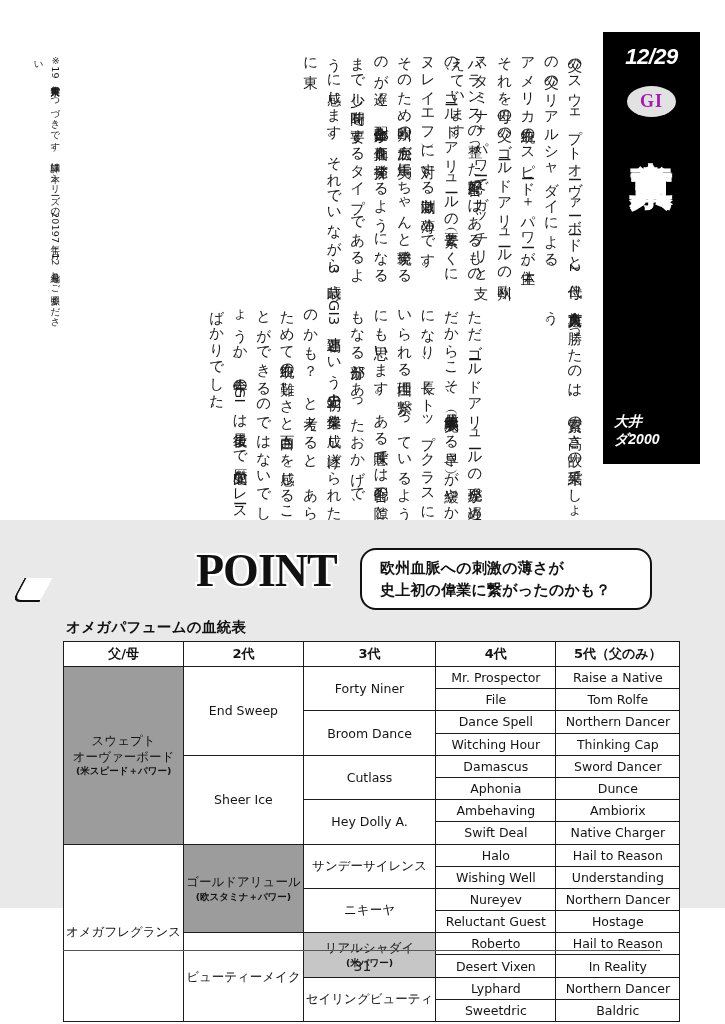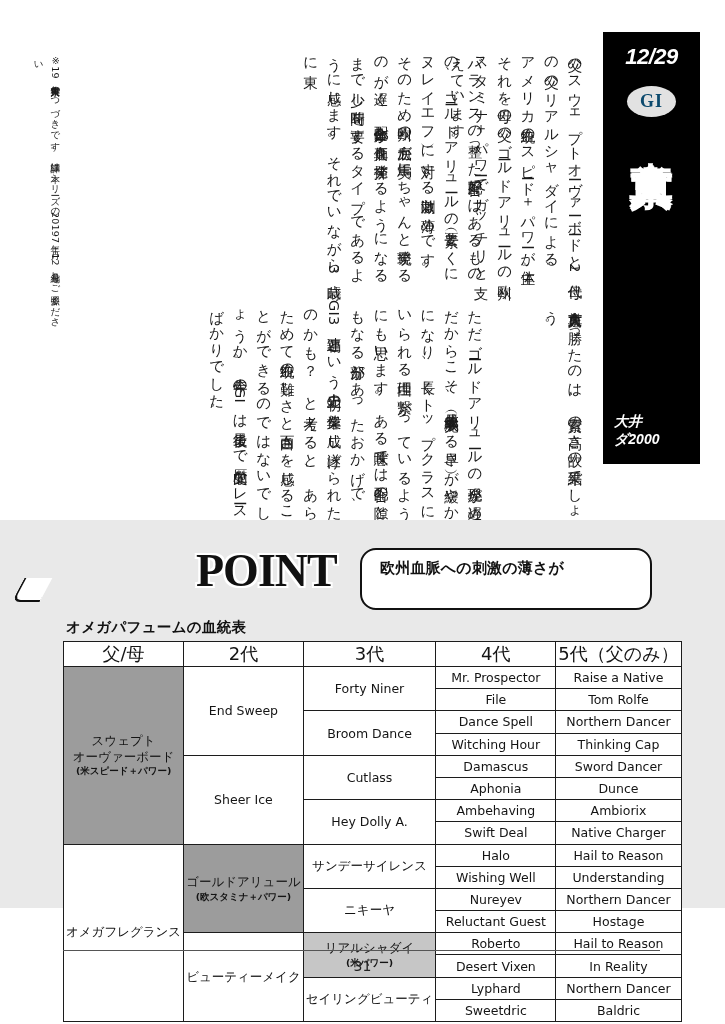--- a/index.html
+++ b/index.html
@@ -44,21 +44,21 @@
     font-weight: bold;
     font-style: italic;
     letter-spacing: -0.5px;
     line-height: 1;
     margin-bottom: 18px;
   }
   #race-grade {
     width: 49px;
     height: 31px;
     background: #e2e2e2;
-    color: #0c4a6e;
+    color: #a21caf;
     border-radius: 50%;
     display: flex;
     align-items: center;
     justify-content: center;
     font-size: 18px;
     font-weight: bold;
     font-family: "Liberation Serif", serif;
     letter-spacing: 1px;
     margin-bottom: 10px;
   }
@@ -201,22 +201,22 @@
     font-size: 12.5px;
     font-weight: normal;
     color: #141414;
     padding: 0 2px;
     background: #ffffff;
     height: 21.2px;
     overflow: hidden;
     white-space: nowrap;
   }
   #pedigree-table thead th {
-    font-weight: normal;
-    font-size: 18px;
+    font-weight: bold;
+    font-size: 13px;
     height: 24px;
   }
   .c-gen1 { width: 118px; }
   .c-gen2 { width: 116px; }
   .c-gen3 { width: 112px; }
   .c-gen4 { width: 120px; }
   .c-gen5 { width: 124px; }
 
   td.shade-dark { background: #9c9c9c !important; font-weight: bold; }
   td.shade-mid  { background: #c6c6c6 !important; font-weight: bold; }
@@ -270,20 +270,21 @@
 
 </div>
 
 <div id="point-panel">
 
   <div id="point-title">POINT</div>
 
   <div id="bubble-tail"></div>
   <div id="point-bubble">
     <div class="bubble-line">欧州血脈への刺激の薄さが</div>
+    <div class="bubble-line">史上初の偉業に繋がったのかも？</div>
   </div>
 
   <div id="table-caption">オメガパフュームの血統表</div>
 
   <table id="pedigree-table">
     <colgroup>
       <col class="c-gen1">
         <col class="c-gen2">
         <col class="c-gen3">
         <col class="c-gen4">

